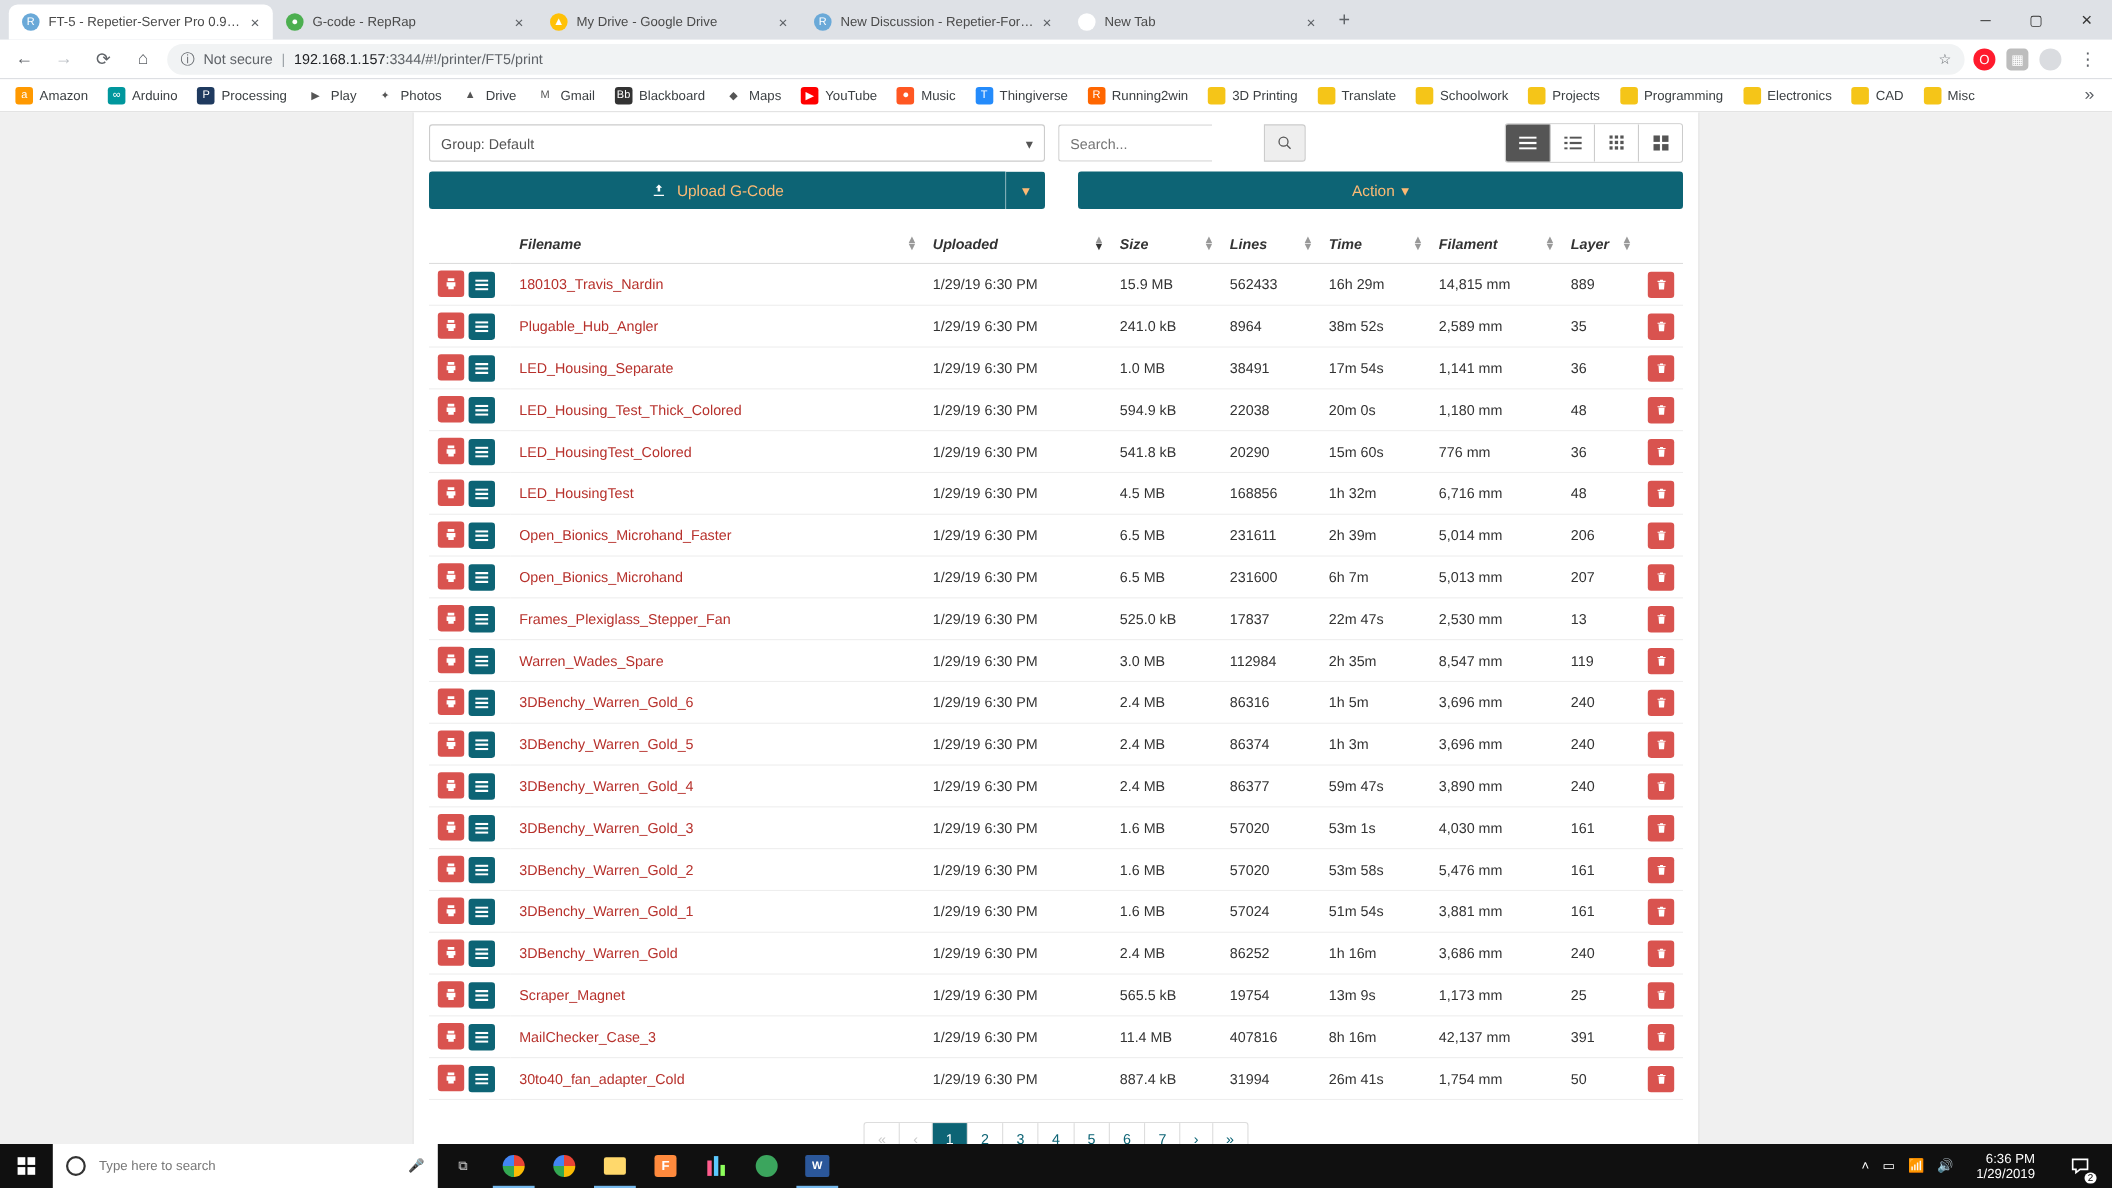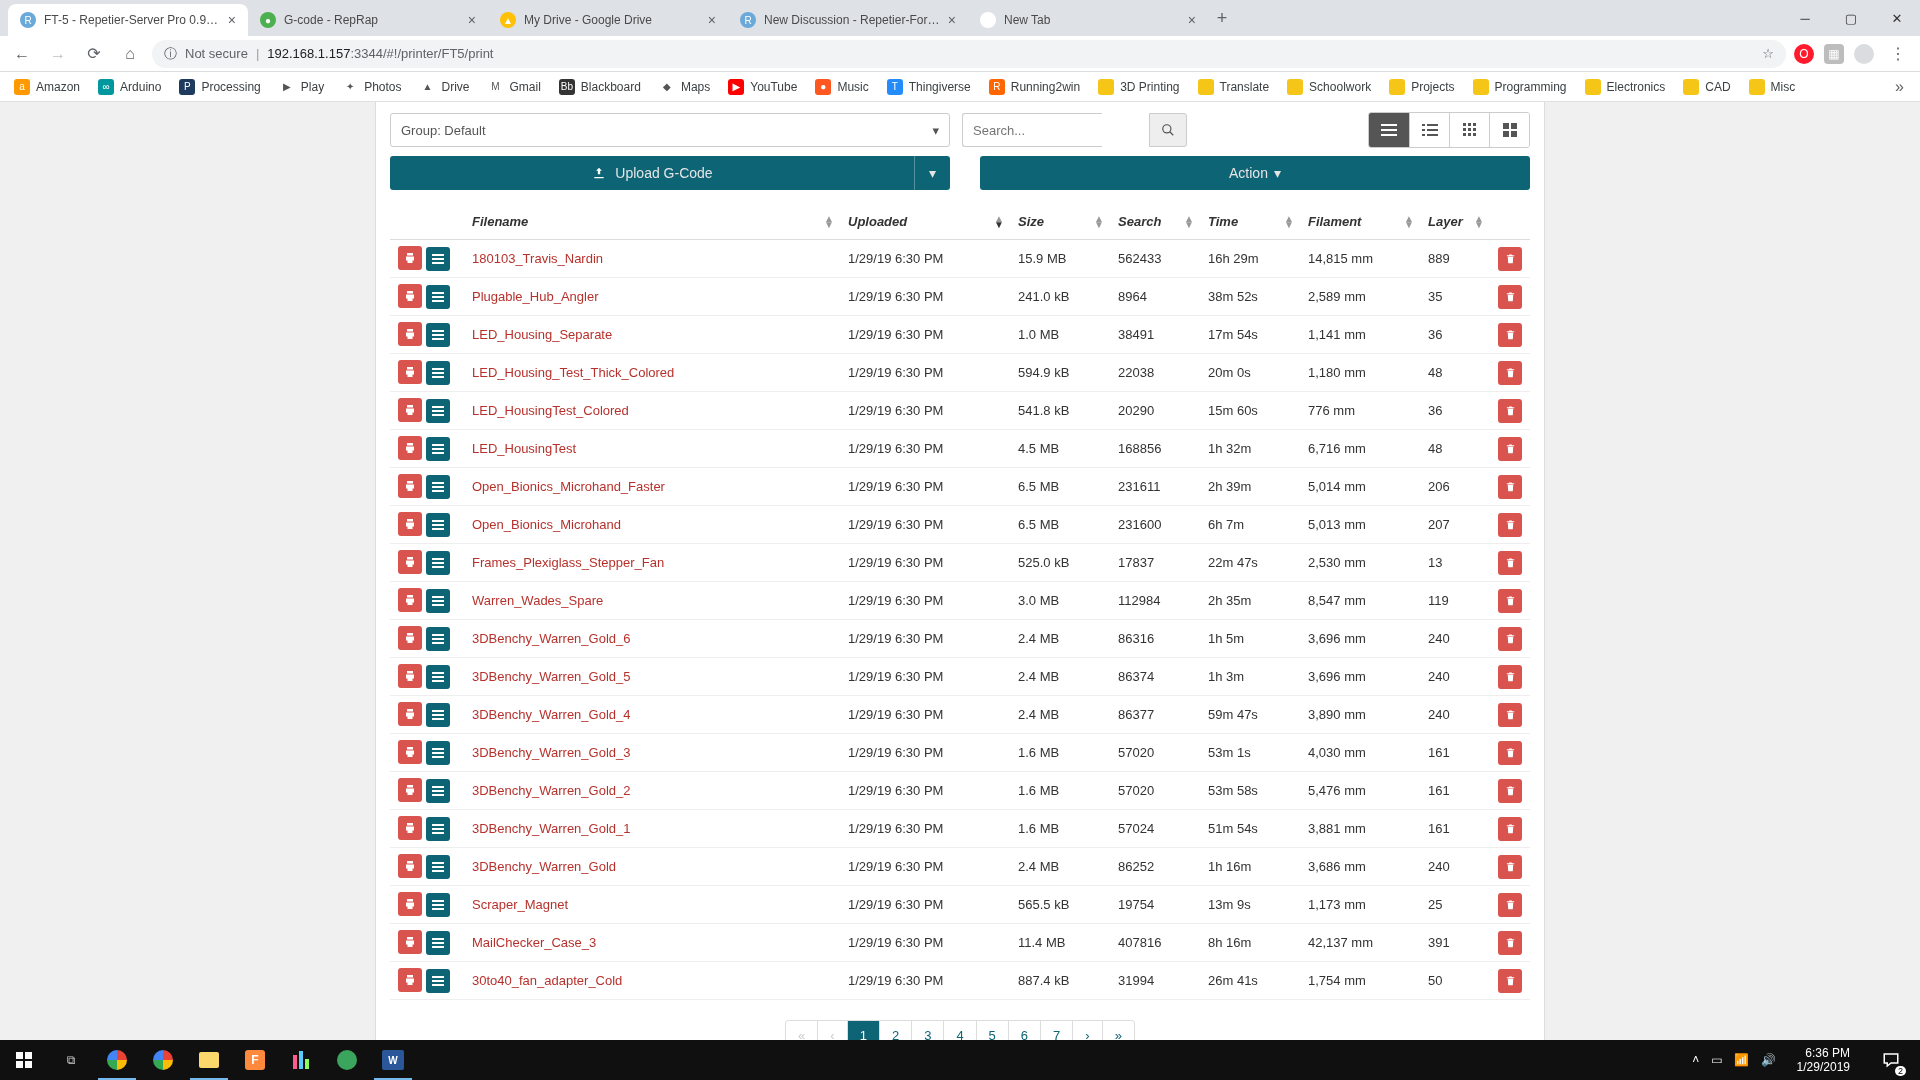--- a/index.html
+++ b/index.html
@@ -39,21 +39,21 @@
 .group-select { flex: 0 0 560px; height: 34px; border: 1px solid #ccc; border-radius: 3px; background: #fff; display: flex; align-items: center; padding: 0 10px; color: #555; justify-content: space-between; cursor: pointer; }
 .search-wrap { display: flex; gap: 47px; }
 .search-input { width: 140px; height: 34px; border: 1px solid #ccc; border-right: none; border-radius: 3px 0 0 3px; padding: 0 10px; font-size: 13px; }
 .search-btn { width: 38px; height: 34px; border: 1px solid #ccc; background: #eee; border-radius: 0 3px 3px 0; cursor: pointer; display: flex; align-items: center; justify-content: center; }
 .view-toggle { margin-left: auto; display: flex; border: 1px solid #ccc; border-radius: 3px; overflow: hidden; }
 .view-toggle button { width: 40px; height: 34px; border: none; background: #fff; cursor: pointer; display: flex; align-items: center; justify-content: center; border-left: 1px solid #ccc; }
 .view-toggle button:first-child { border-left: none; }
 .view-toggle button.active { background: #555; color: #fff; }
 
 .action-row { display: flex; gap: 30px; padding: 0 14px 14px; }
-.btn-teal { background: #0d6475; color: #e5e5e5; border: none; height: 34px; border-radius: 3px; cursor: pointer; display: flex; align-items: center; justify-content: center; font-size: 14px; }
+.btn-teal { background: #0d6475; color: #fdba74; border: none; height: 34px; border-radius: 3px; cursor: pointer; display: flex; align-items: center; justify-content: center; font-size: 14px; }
 .upload-group { display: flex; flex: 0 0 560px; }
 .upload-group .main { flex: 1; border-radius: 3px 0 0 3px; gap: 8px; }
 .upload-group .caret { width: 36px; border-left: 1px solid rgba(255,255,255,.3); border-radius: 0 3px 3px 0; }
 .action-btn { flex: 1; gap: 6px; }
 
 .table-wrap { padding: 0 14px; }
 table { width: 100%; border-collapse: collapse; font-size: 13px; }
 th { text-align: left; font-weight: 600; color: #333; padding: 10px 8px; border-bottom: 1px solid #ddd; position: relative; font-style: italic; }
 th .sort { position: absolute; right: 6px; top: 50%; transform: translateY(-50%); color: #999; font-size: 10px; display: flex; flex-direction: column; line-height: 6px; }
 td { padding: 6px 8px; border-bottom: 1px solid #eee; color: #333; }
@@ -329,21 +329,21 @@
                   <span>▼</span>
                 </span></th>
             <th style="width:170px"><span>Uploaded</span><span class="sort">
                   <span>▲</span>
                   <span style="color:#333">▼</span>
                 </span></th>
             <th style="width:100px"><span>Size</span><span class="sort">
                   <span>▲</span>
                   <span>▼</span>
                 </span></th>
-            <th style="width:90px"><span>Search</span><span class="sort">
+            <th style="width:90px"><span>Lines</span><span class="sort">
                   <span>▲</span>
                   <span>▼</span>
                 </span></th>
             <th style="width:100px"><span>Time</span><span class="sort">
                   <span>▲</span>
                   <span>▼</span>
                 </span></th>
             <th style="width:120px"><span>Filament</span><span class="sort">
                   <span>▲</span>
                   <span>▼</span>
@@ -967,20 +967,25 @@
 
 <div class="taskbar">
   <div class="start">
     <div class="win-logo">
         <span></span>
         <span></span>
         <span></span>
         <span></span>
       </div>
   </div>
+  <div class="searchbox">
+    <div class="circle"></div>
+    <span style="color:#777">Type here to search</span>
+    <span class="mic">🎤</span>
+  </div>
   <div class="task-icons">
     <div class="ti" style="color:#ccc">⧉</div>
     <div class="ti active">
         <span style="width:20px;height:20px;border-radius:50%;background:conic-gradient(#ea4335 0 90deg,#fbbc05 90deg 180deg,#34a853 180deg 270deg,#4285f4 270deg 360deg)"></span>
       </div>
     <div class="ti">
         <span style="width:20px;height:20px;border-radius:50%;background:conic-gradient(#ea4335 0 90deg,#fbbc05 90deg 180deg,#34a853 180deg 270deg,#4285f4 270deg 360deg)"></span>
       </div>
     <div class="ti active">
         <span style="width:20px;height:16px;background:#ffd86b;border-radius:2px"></span>

